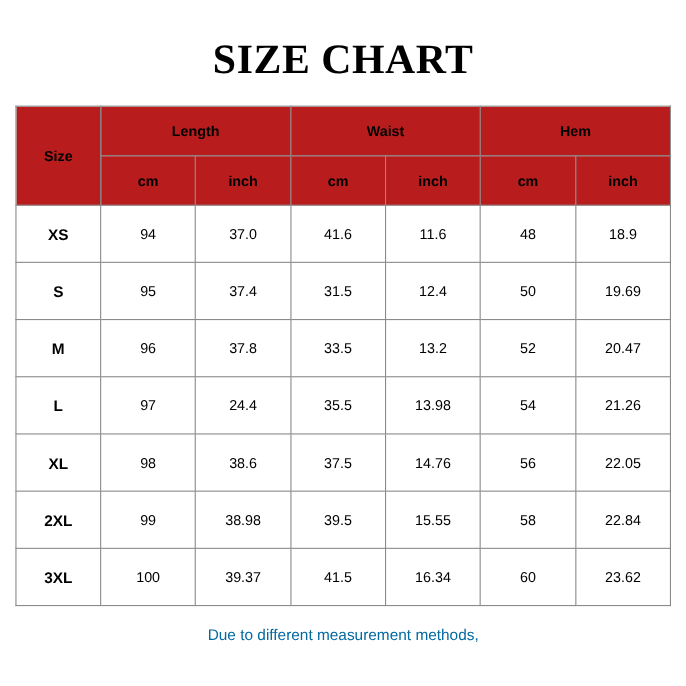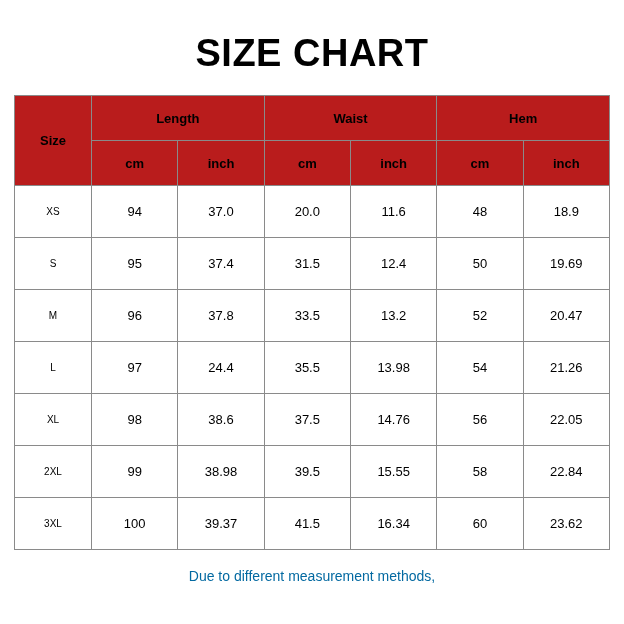--- a/index.html
+++ b/index.html
@@ -22,20 +22,21 @@
   }
   .title {
     text-align: center;
     font-size: 38px;
     font-weight: bold;
     letter-spacing: 0.5px;
     margin: 0;
     padding-top: 32px;
     padding-bottom: 20px;
     color: #000000;
+    font-family: Liberation Serif, serif;
   }
   .table-wrap {
     padding: 0 14px;
     box-sizing: border-box;
   }
   table.size-chart {
     width: 100%;
     border-collapse: collapse;
     table-layout: fixed;
   }
@@ -64,22 +65,22 @@
     font-size: 13px;
     font-weight: bold;
     height: 42px;
   }
   tbody td {
     height: 49px;
     background: #ffffff;
     font-size: 13px;
   }
   tbody td.size-cell {
-    font-weight: normal;
-    font-size: 10px;
+    font-weight: bold;
+    font-size: 14px;
   }
   .note {
     text-align: center;
     font-size: 14px;
     line-height: 1.45;
     color: #0369a1;
     padding-top: 16px;
   }
   .note div {
     white-space: nowrap;
@@ -108,21 +109,21 @@
           <th class="unit-head">inch</th>
           <th class="unit-head">cm</th>
           <th class="unit-head">inch</th>
         </tr>
       </thead>
       <tbody>
         <tr>
           <td class="size-cell">XS</td>
           <td>94</td>
           <td>37.0</td>
-          <td>20.0</td>
+          <td>41.6</td>
           <td>11.6</td>
           <td>48</td>
           <td>18.9</td>
         </tr>
         <tr>
           <td class="size-cell">S</td>
           <td>95</td>
           <td>37.4</td>
           <td>31.5</td>
           <td>12.4</td>

